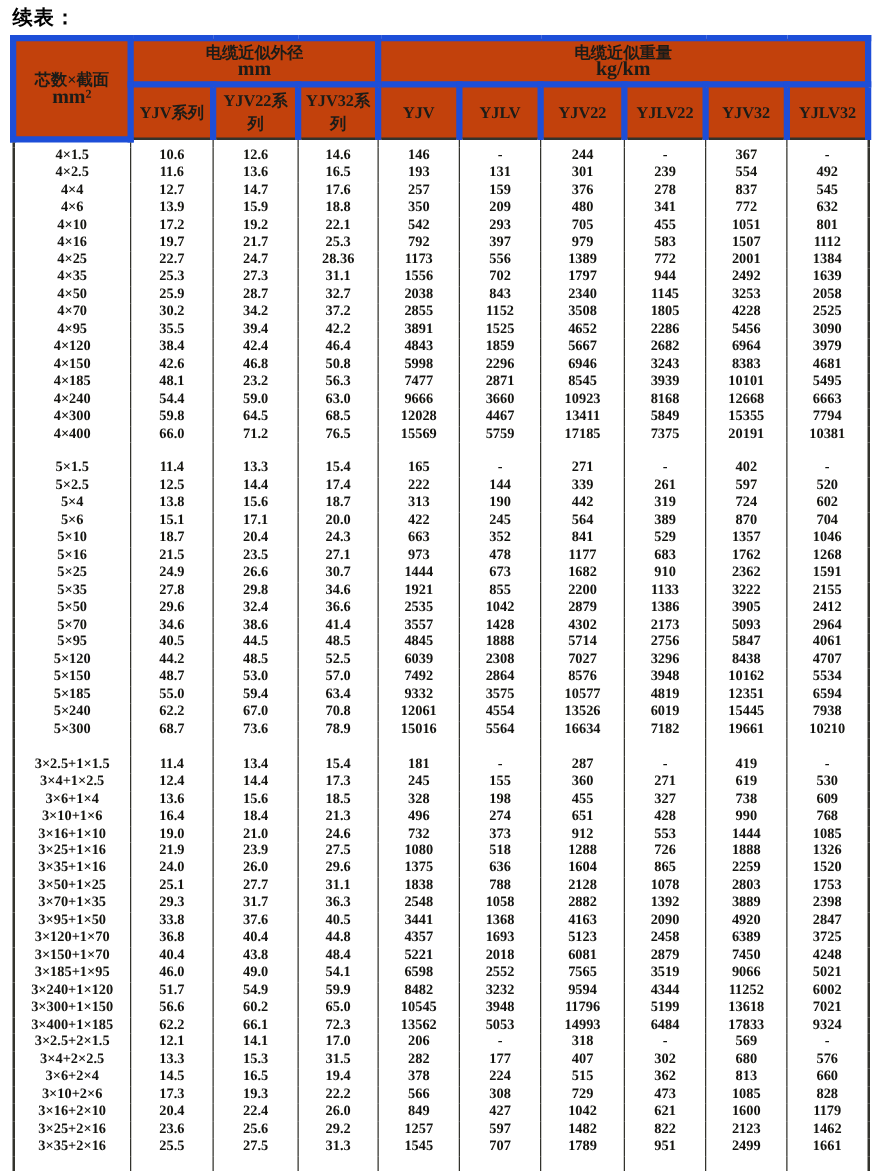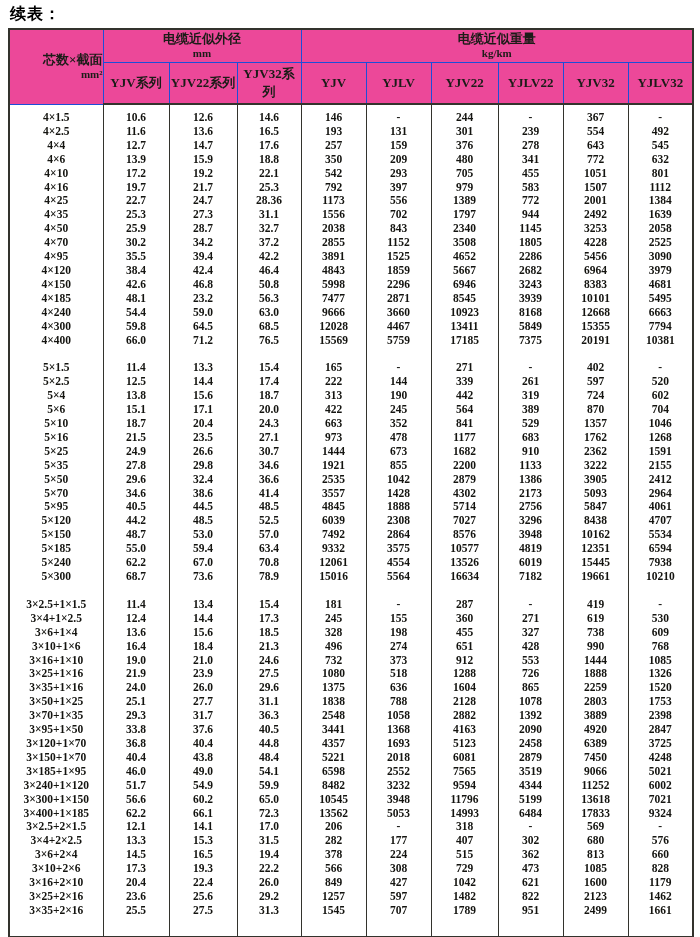--- a/index.html
+++ b/index.html
@@ -26,32 +26,32 @@
   table.spec col.c1 { width: 66px; }
   table.spec col.c2 { width: 68px; }
   table.spec col.c3 { width: 64px; }
   table.spec col.c4 { width: 65px; }
   table.spec col.c5 { width: 65px; }
   table.spec col.c6 { width: 67px; }
   table.spec col.c7 { width: 65px; }
   table.spec col.c8 { width: 65px; }
   table.spec col.c9 { width: 65px; }
   thead th {
-    background: #ec4899;
-    border: 1px solid #1d4ed8;
+    background: #c2410c;
+    border: 5px solid #1d4ed8;
     color: #1c1c18;
     font-weight: bold;
     padding: 2px 0;
     text-align: center;
     vertical-align: middle;
   }
   thead tr.group-row th { font-size: 13px; line-height: 14px; }
   thead tr.sub-row th { font-size: 13px; height: 26px; border-bottom: 2px solid #33332d; }
-  th .unit { font-size: 11px; font-weight: bold; }
-  th.core-head { font-size: 13px; line-height: 15px; text-align: right; }
+  th .unit { font-size: 16px; font-weight: bold; }
+  th.core-head { font-size: 13px; line-height: 15px; }
   tbody td {
     border-left: 1px solid #33332d;
     border-right: 1px solid #33332d;
     text-align: center;
     font-size: 11.5px;
     font-weight: bold;
     color: #141410;
     height: 13.9px;
     line-height: 13.9px;
     padding: 0;
@@ -147,21 +147,21 @@
         </tr>
         <tr>
           <td>4×4</td>
           <td>12.7</td>
           <td>14.7</td>
           <td>17.6</td>
           <td>257</td>
           <td>159</td>
           <td>376</td>
           <td>278</td>
-          <td>643</td>
+          <td>837</td>
           <td>545</td>
         </tr>
         <tr>
           <td>4×6</td>
           <td>13.9</td>
           <td>15.9</td>
           <td>18.8</td>
           <td>350</td>
           <td>209</td>
           <td>480</td>

